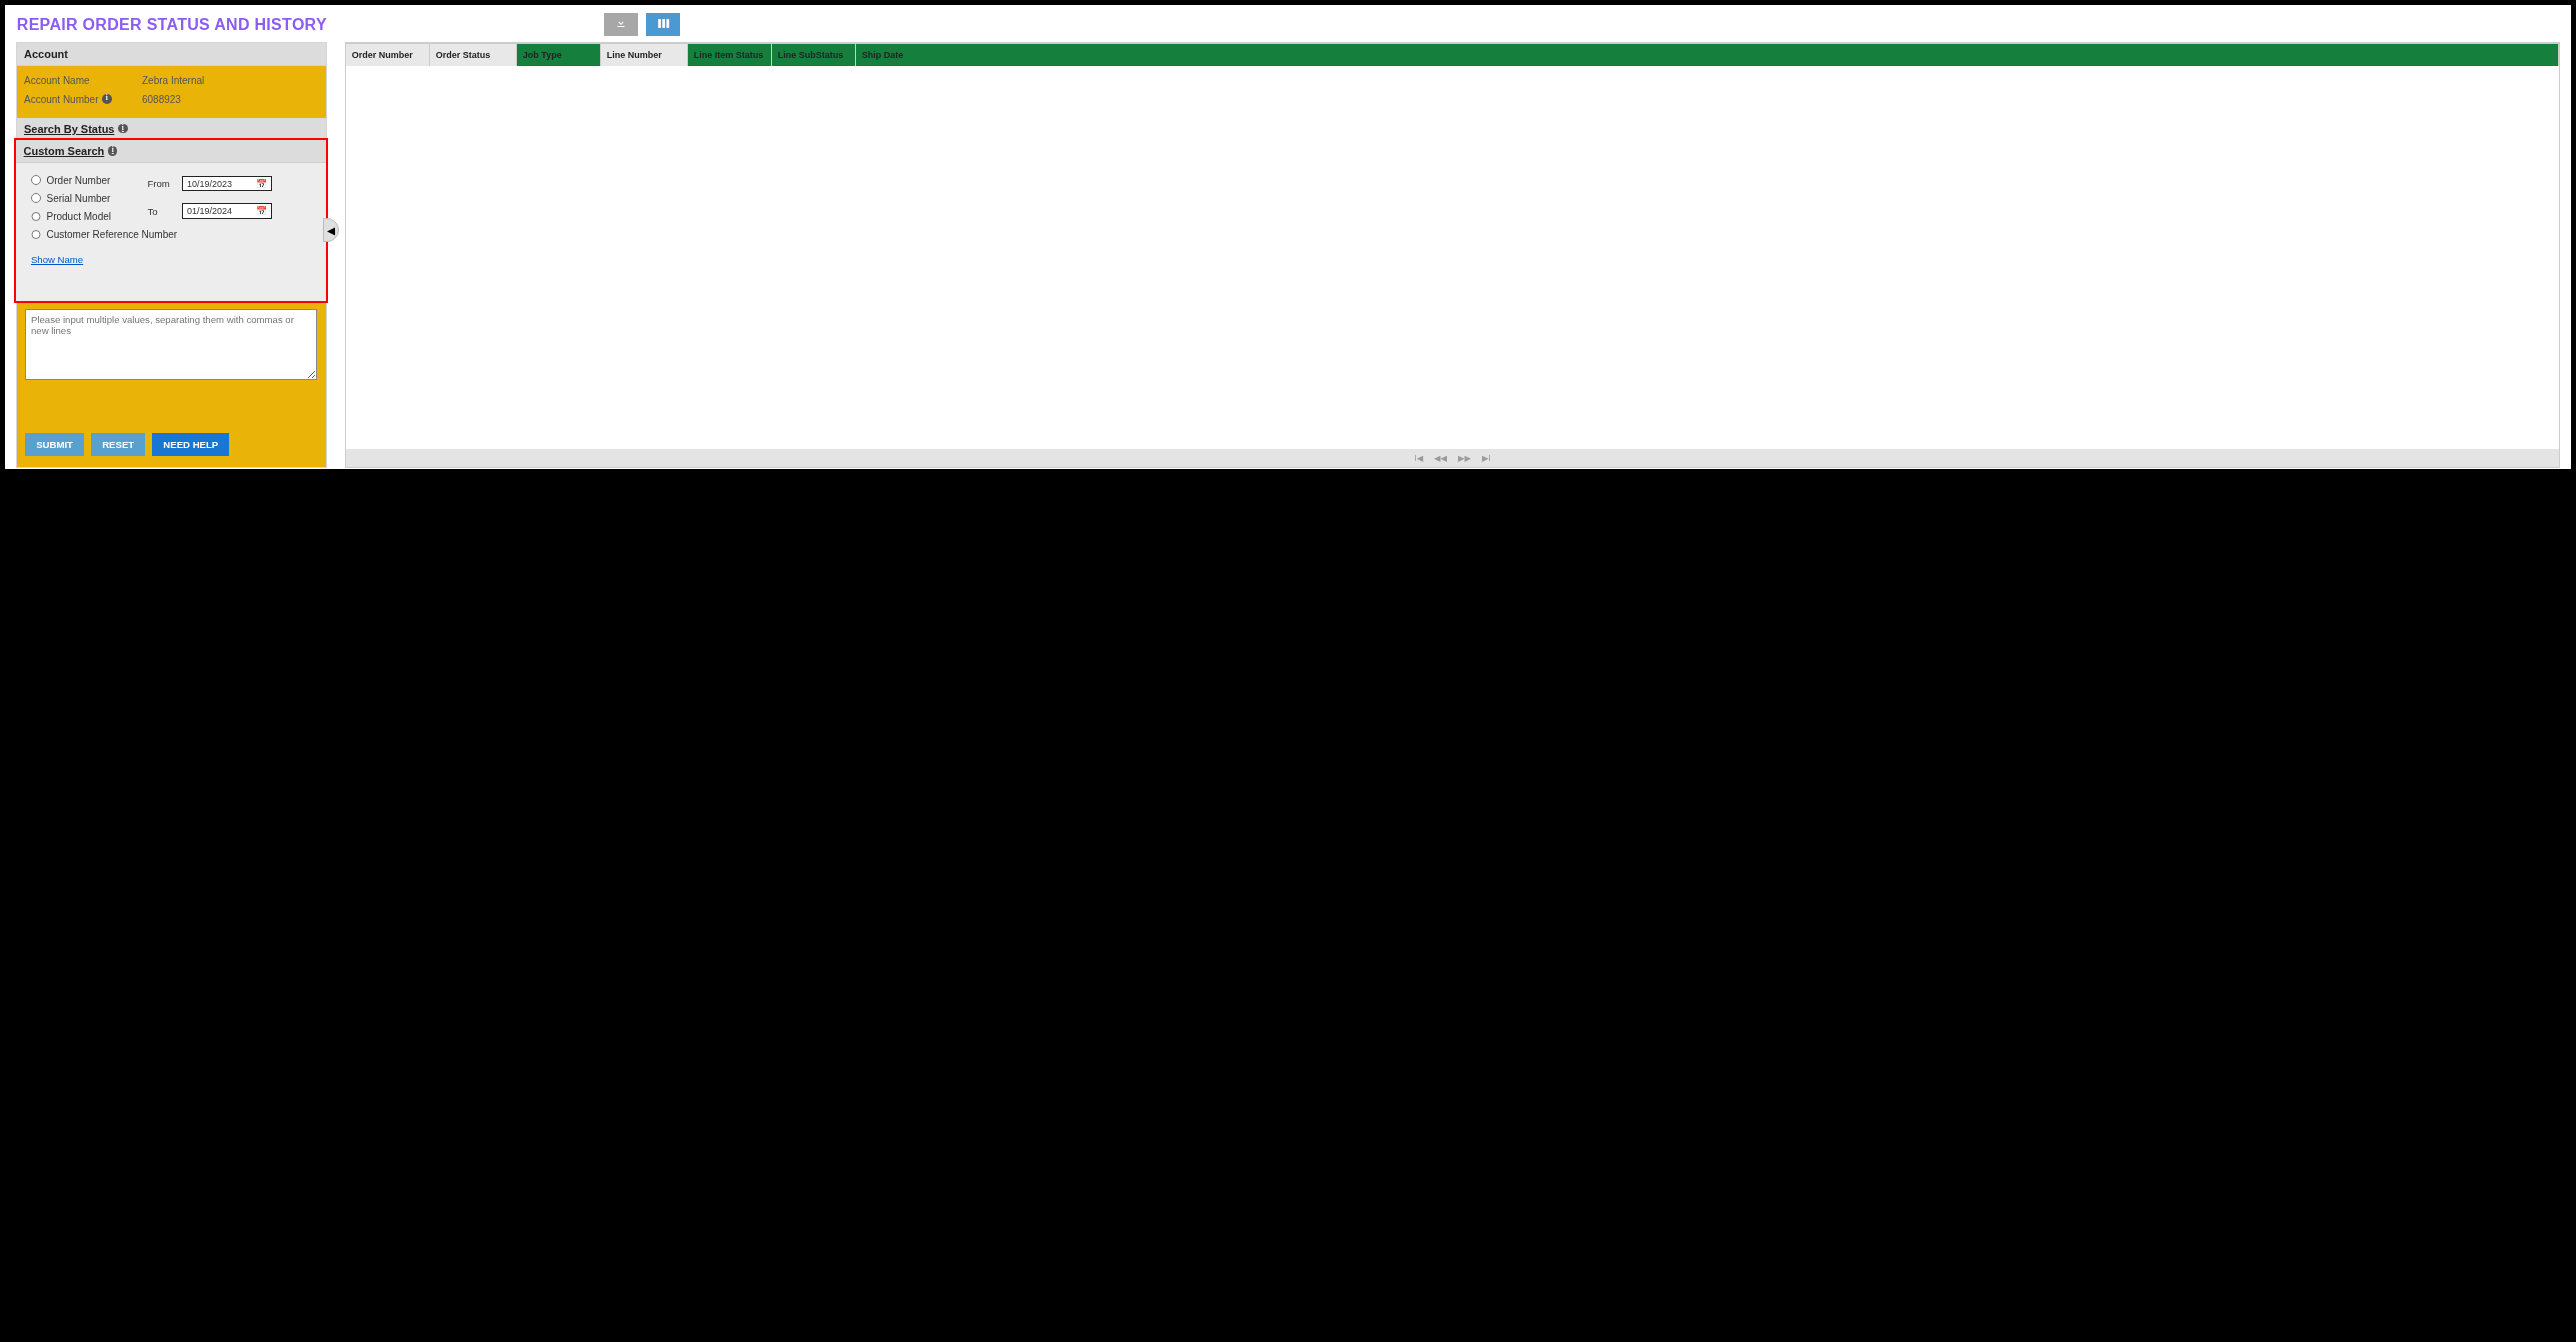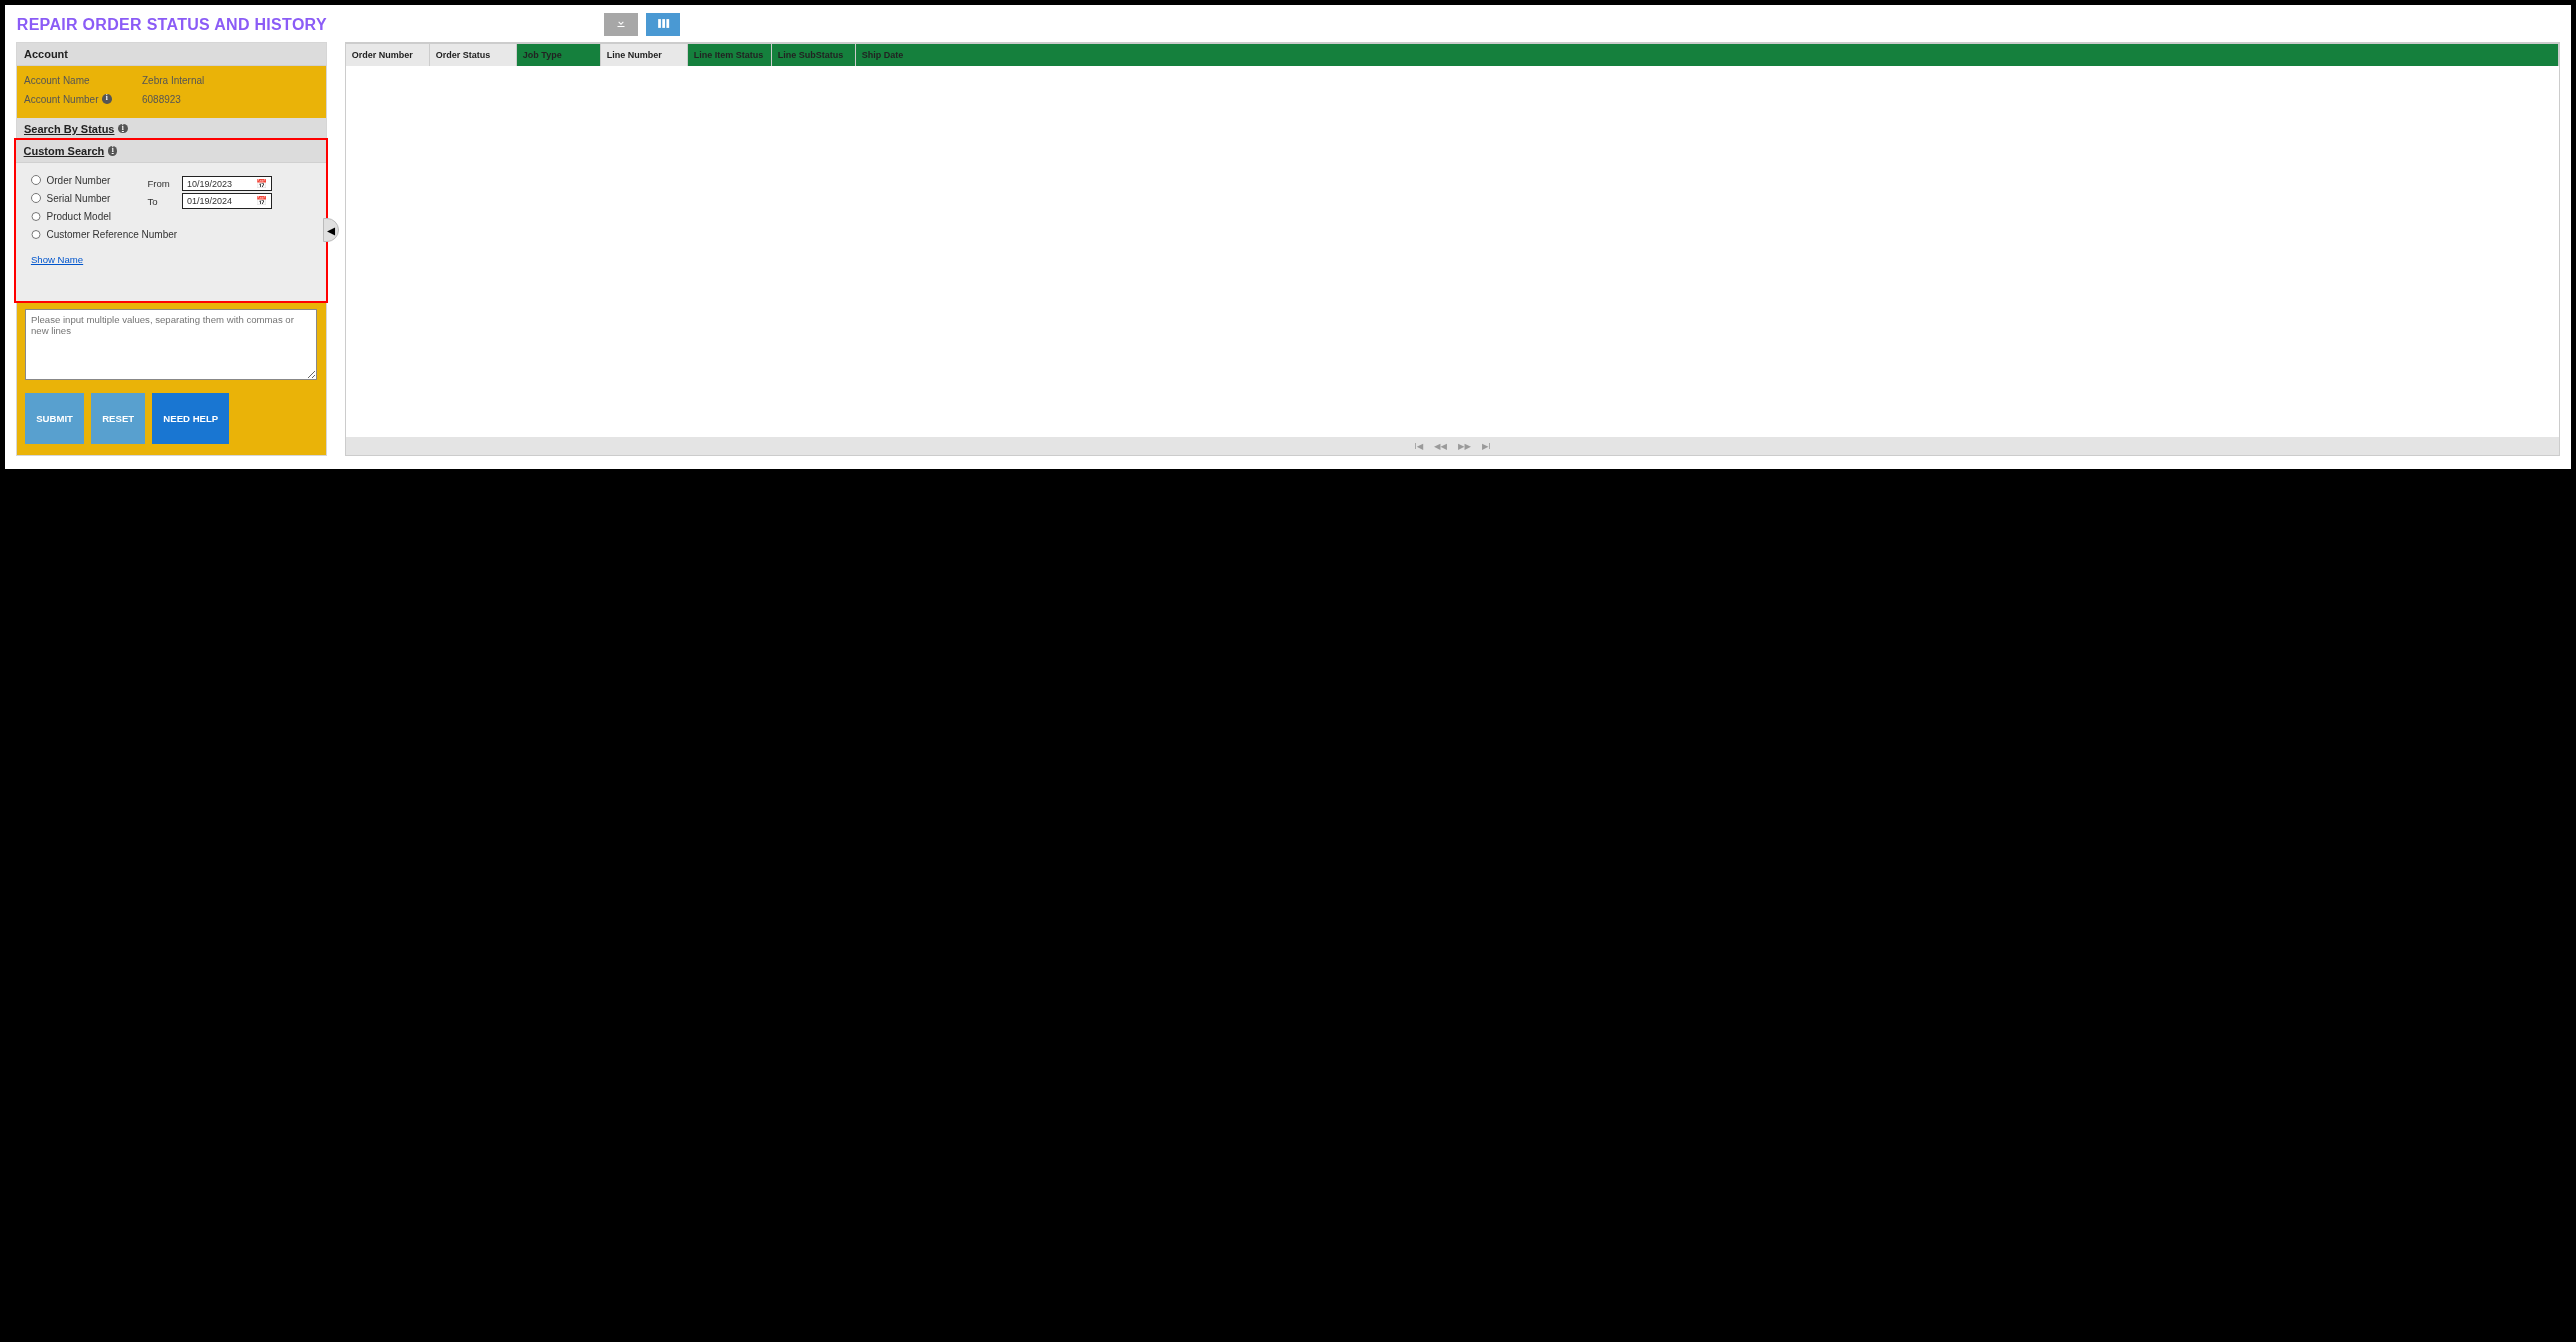--- a/index.html
+++ b/index.html
@@ -100,21 +100,21 @@
       color: #333;
     }
     .radio-item { display: flex; align-items: center; gap: 6px; }
     .radio-item input[type=radio] { width: 9.6px; height: 9.6px; }
     .date-col {
       position: absolute;
       top: 13.3px;
       left: 131px;
       display: flex;
       flex-direction: column;
-      gap: 2px;
+      gap: 12px;
       font-size: 9.6px;
       color: #333;
     }
     .date-row { display: flex; align-items: center; gap: 8.4px; }
     .date-row label { width: 26.5px; }
     .date-input {
       border: 0.6px solid #222;
       padding: 1.8px 3.6px;
       font-size: 9px;
       width: 90px;
@@ -134,24 +134,25 @@
       font-size: 9.6px;
       color: #888;
       resize: both;
       font-family: Arial, Helvetica, sans-serif;
     }
 
     .button-row { display: flex; gap: 7.2px; padding: 2.4px 8.4px 11px; }
     .btn {
       border: none;
       color: #fff;
-      padding: 20px 11px;
+      padding: 6px 11px;
       font-size: 9.6px;
       font-weight: bold;
       cursor: pointer;
+      margin-top: 40px;
     }
     .btn.light { background: #58a0cf; }
     .btn.bright { background: #1976d2; }
 
     
     .collapse-handle {
       position: absolute;
       right: -13.3px;
       top: 175px;
       width: 15.7px; height: 24px;

